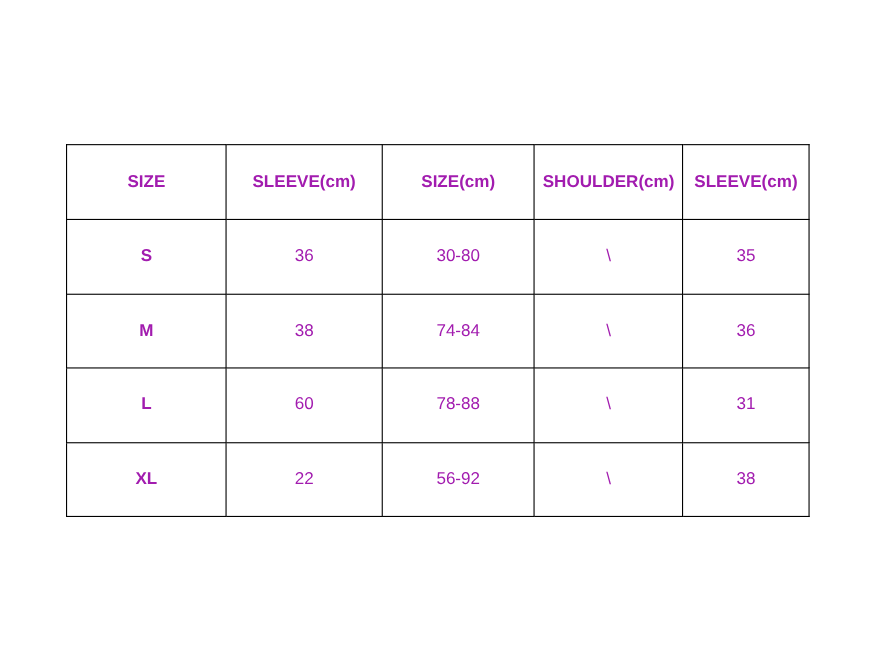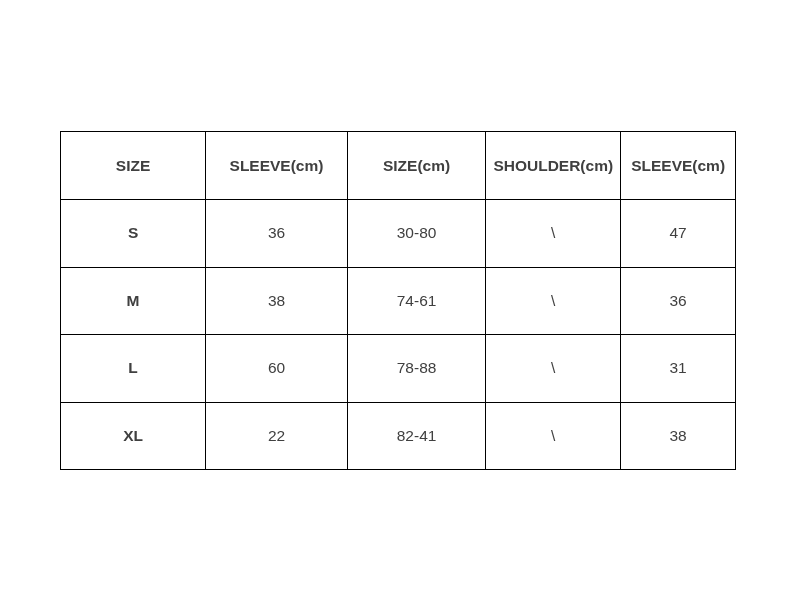--- a/index.html
+++ b/index.html
@@ -26,21 +26,21 @@
     border-collapse: collapse;
     width: 100%;
     height: 100%;
     table-layout: fixed;
   }
   table.size-chart td {
     border: 1px solid #000000;
     text-align: center;
     vertical-align: middle;
     font-size: 15.5px;
-    color: #404040;
+    color: #a21caf;
     padding: 0;
   }
   table.size-chart thead td {
     font-weight: bold;
     height: 67px;
   }
   table.size-chart tbody tr {
     height: 67.5px;
   }
   table.size-chart tbody td.col-size {
@@ -73,38 +73,38 @@
         <td>SHOULDER(cm)</td>
         <td>SLEEVE(cm)</td>
       </tr>
     </thead>
     <tbody>
       <tr>
         <td class="col-size">S</td>
         <td>36</td>
         <td>30-80</td>
         <td>\</td>
-        <td>47</td>
+        <td>35</td>
       </tr>
       <tr>
         <td class="col-size">M</td>
         <td>38</td>
-        <td>74-61</td>
+        <td>74-84</td>
         <td>\</td>
         <td>36</td>
       </tr>
       <tr>
         <td class="col-size">L</td>
         <td>60</td>
         <td>78-88</td>
         <td>\</td>
         <td>31</td>
       </tr>
       <tr>
         <td class="col-size">XL</td>
         <td>22</td>
-        <td>82-41</td>
+        <td>56-92</td>
         <td>\</td>
         <td>38</td>
       </tr>
     </tbody>
   </table>
 </div>
 
 </body></html>

